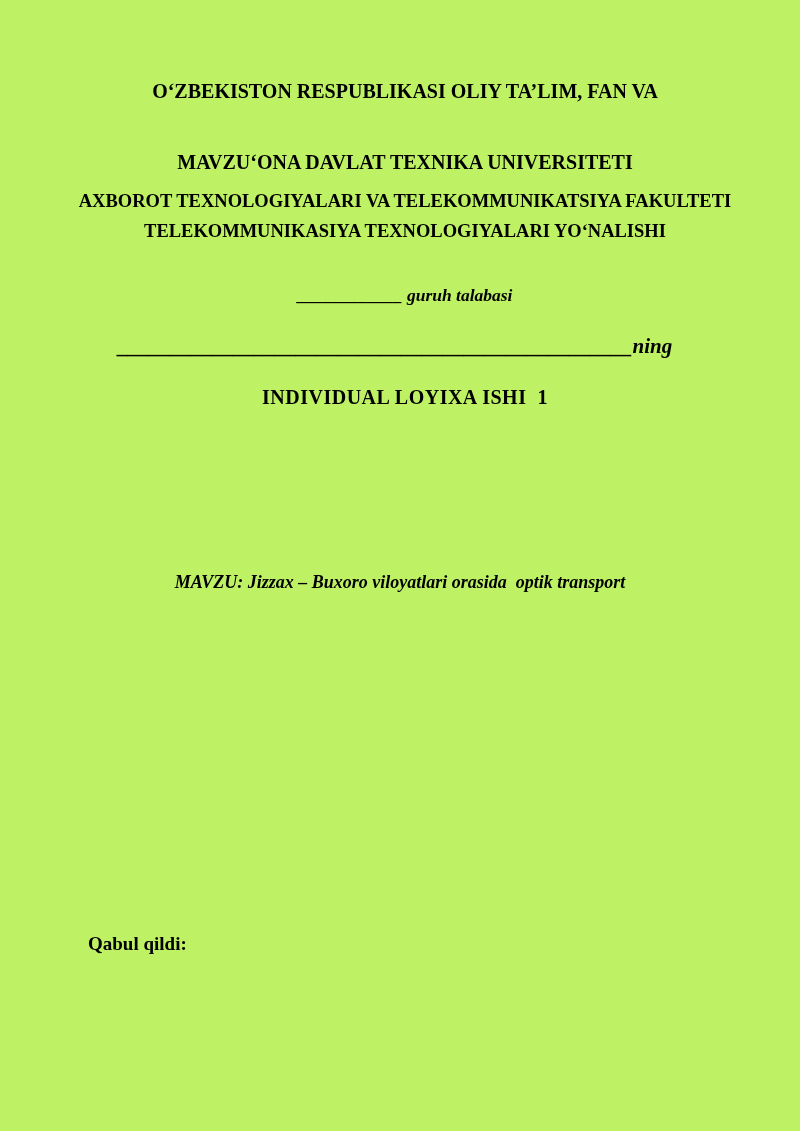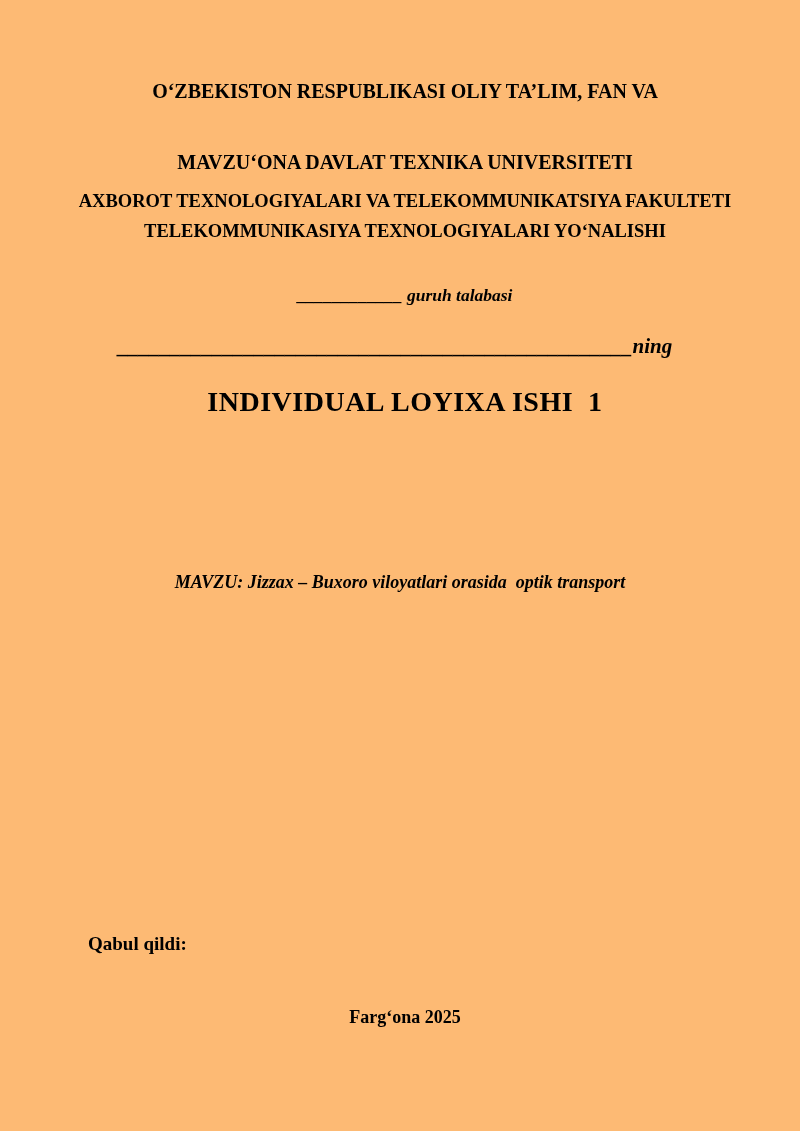--- a/index.html
+++ b/index.html
@@ -4,21 +4,21 @@
 <style>
   html, body {
     margin: 0;
     padding: 0;
     background: #ffffff;
   }
   .page {
     position: relative;
     width: 800px;
     height: 1131px;
-    background: #fdba74;
+    background: #bef264;
     font-family: "Liberation Serif", "DejaVu Serif", serif;
     color: #000000;
     overflow: hidden;
   }
   .line {
     position: absolute;
     left: 10px;
     right: 0;
     text-align: center;
     font-weight: bold;
@@ -34,21 +34,21 @@
     position: absolute;
     left: 118px;
     top: 334px;
     font-weight: bold;
     font-size: 21px;
     text-align: center;
     white-space: pre;
     font-style: italic;
   }
   .doc-title {
-    font-size: 28px;
+    font-size: 20px;
     letter-spacing: 0.5px;
   }
   .topic {
     position: absolute;
     left: 120px;
     width: 560px;
     top: 520px;
     text-align: center;
     font-weight: bold;
     font-size: 18px;
@@ -87,15 +87,14 @@
   <div class="student-name">_________________________________________________ning</div>
 
   <div class="line doc-title" style="top: 385px;">INDIVIDUAL LOYIXA ISHI  1</div>
 
   <div class="topic">
     <div>MAVZU: Jizzax – Buxoro viloyatlari orasida  optik transport</div>
   </div>
 
   <div class="accepted">Qabul qildi:</div>
 
-  <div class="line city-year" style="top: 1007px;">Farg‘ona 2025</div>
 
 </div>
 
 </body></html>

